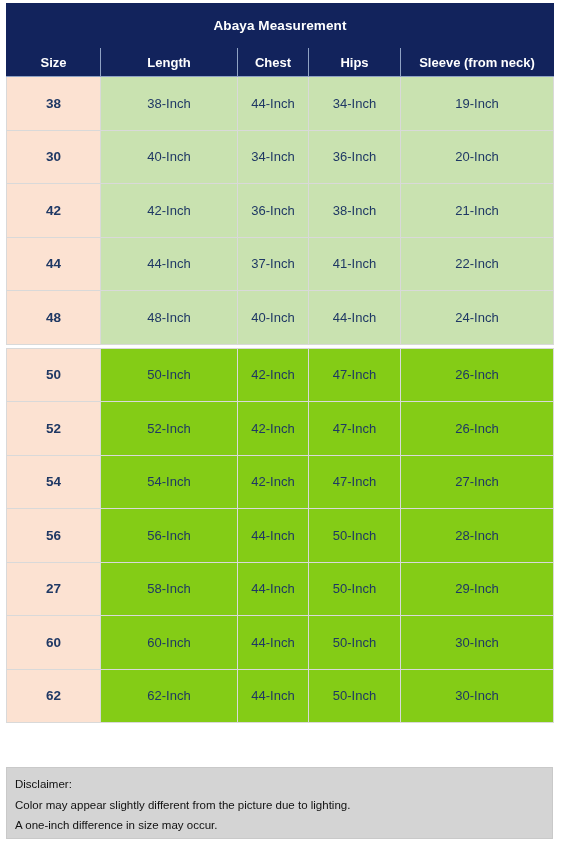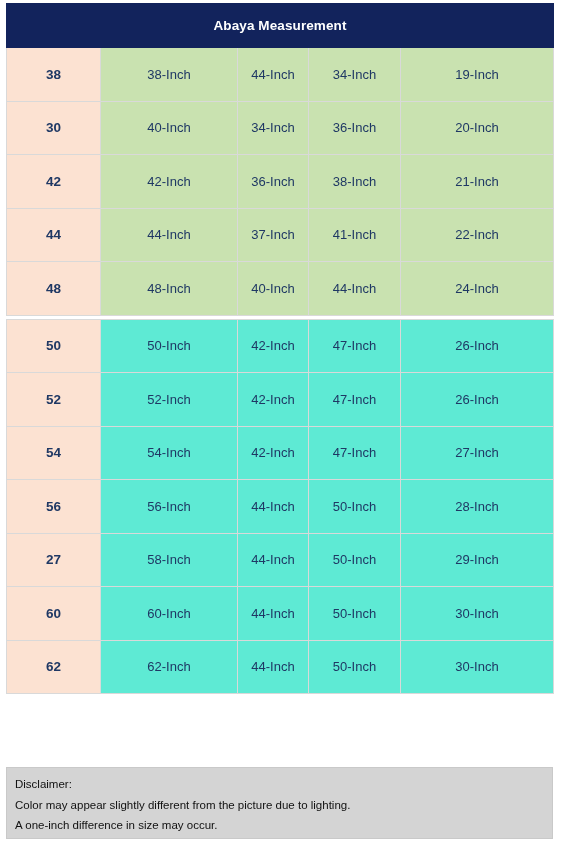--- a/index.html
+++ b/index.html
@@ -75,21 +75,21 @@
     padding: 0 2px;
     box-sizing: border-box;
   }
   td.size-cell {
     background: #FCE2D2;
     font-weight: bold;
     font-size: 13.5px;
     color: #1F3864;
   }
   tr.grp-green td.val-cell { background: #C9E2B0; }
-  tr.grp-blue  td.val-cell { background: #5eead4; }
+  tr.grp-blue  td.val-cell { background: #84cc16; }
 
   tr.group-gap td {
     height: 3px;
     padding: 0;
     border: none;
     background: #ffffff;
     font-size: 0;
     line-height: 0;
   }
 
@@ -123,20 +123,27 @@
         <col class="c-size">
           <col class="c-length">
           <col class="c-chest">
           <col class="c-hips">
           <col class="c-sleeve">
       </colgroup>
       <thead>
         <tr class="title-row">
           <th colspan="5">Abaya Measurement</th>
         </tr>
+        <tr class="header-row">
+          <th class="first">Size</th>
+          <th>Length</th>
+          <th>Chest</th>
+          <th>Hips</th>
+          <th class="last">Sleeve (from neck)</th>
+        </tr>
       </thead>
       <tbody id="table-body">
           <tr class="grp-green">
             <td class="cell size-cell">38</td>
             <td class="cell val-cell">38-Inch</td>
             <td class="cell val-cell">44-Inch</td>
             <td class="cell val-cell">34-Inch</td>
             <td class="cell val-cell">19-Inch</td>
           </tr>
           <tr class="grp-green">

